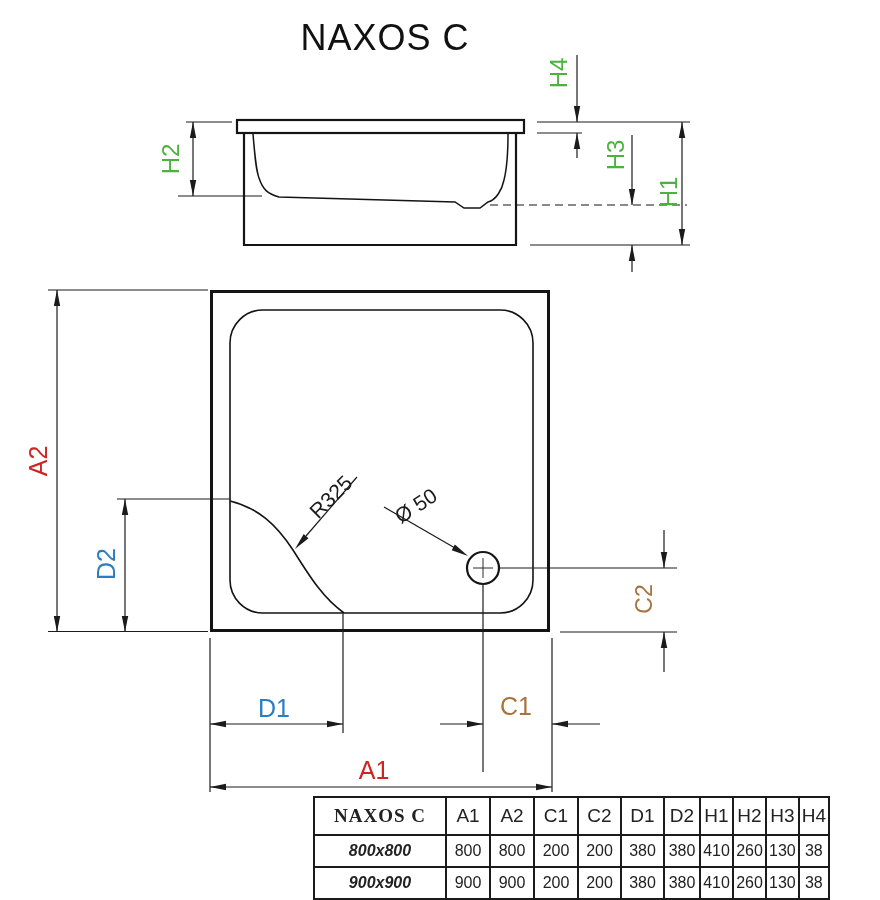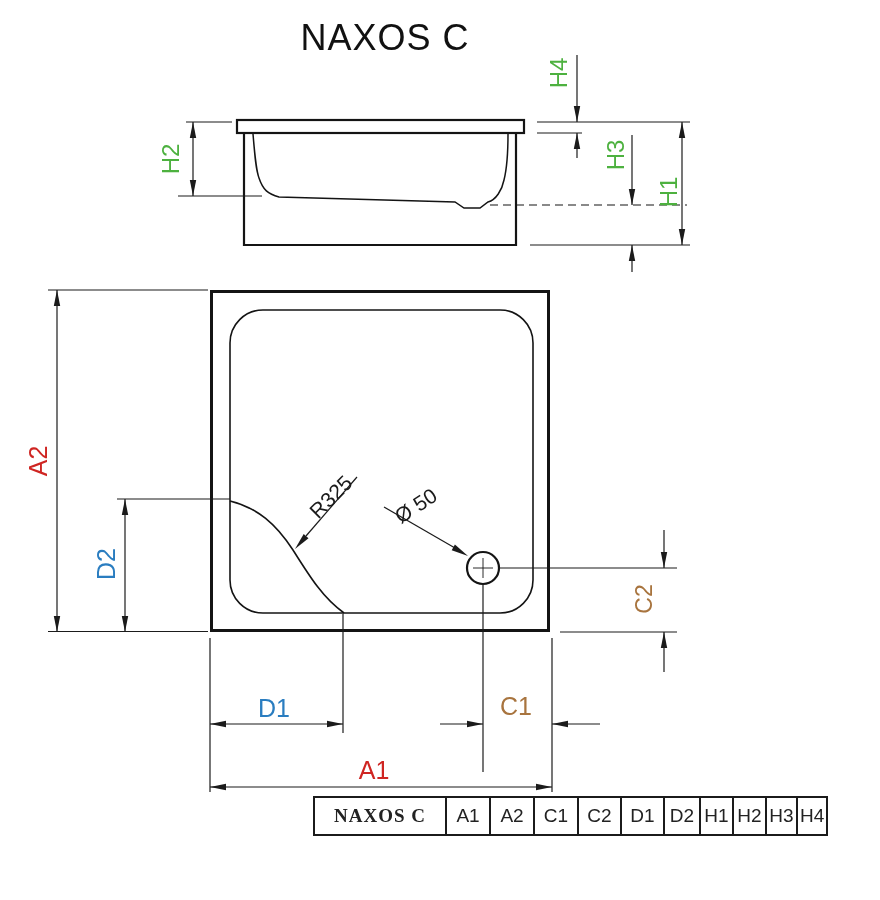--- a/index.html
+++ b/index.html
@@ -158,14 +158,40 @@
     <td class="red">A2</td>
     <td class="brown">C1</td>
     <td class="brown">C2</td>
     <td class="purple">D1</td>
     <td class="purple">D2</td>
     <td class="green">H1</td>
     <td class="green">H2</td>
     <td class="green">H3</td>
     <td class="green">H4</td>
   </tr>
+  <tr>
+    <td class="size">800x800</td>
+    <td>800</td>
+    <td>800</td>
+    <td>200</td>
+    <td>200</td>
+    <td>380</td>
+    <td>380</td>
+    <td>410</td>
+    <td>260</td>
+    <td>130</td>
+    <td>38</td>
+  </tr>
+  <tr>
+    <td class="size">900x900</td>
+    <td>900</td>
+    <td>900</td>
+    <td>200</td>
+    <td>200</td>
+    <td>380</td>
+    <td>380</td>
+    <td>410</td>
+    <td>260</td>
+    <td>130</td>
+    <td>38</td>
+  </tr>
 </tbody>
   </table>
 
 </body></html>

